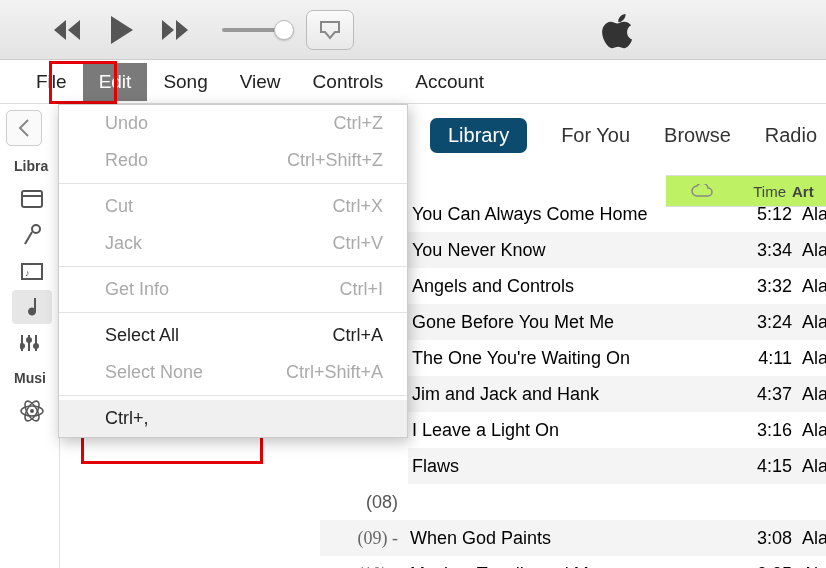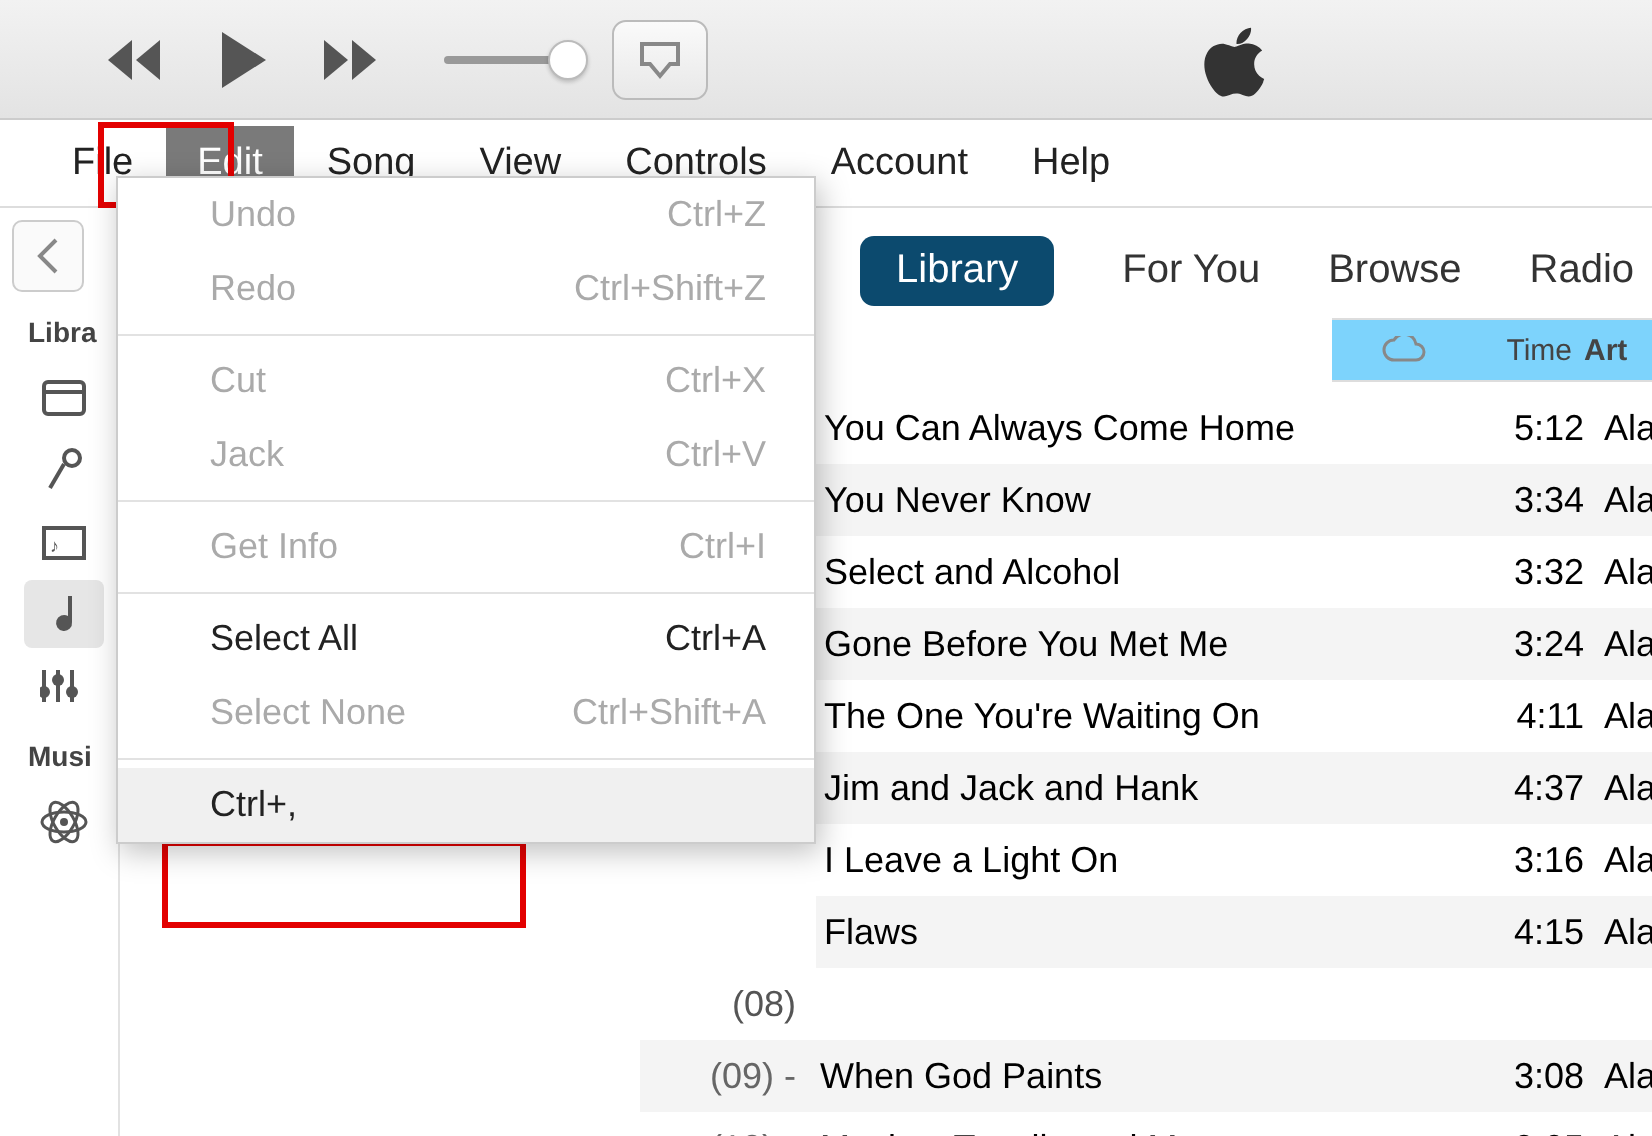--- a/index.html
+++ b/index.html
@@ -25,21 +25,21 @@
 
 .menubar {
   height: 44px; display: flex; align-items: center; border-bottom: 1px solid #ddd;
   font-size: 19px; color: #222; padding: 0 0 0 20px; gap: 0;
 }
 .menu-item { padding: 8px 16px; cursor: pointer; }
 .menu-item.edit { background: #7a7a7a; color: #fff; }
 .edit-highlight { position: absolute; border: 3px solid #e30000; pointer-events: none; }
 
 .edit-menu {
-  position: absolute; left: 58px; top: 88px; width: 350px;
+  position: absolute; left: 58px; top: 104px; width: 350px;
   background: #fff; border: 1px solid #ccc; box-shadow: 2px 4px 14px rgba(0,0,0,0.25);
   z-index: 100; font-size: 18px;
 }
 .em-row { display: flex; justify-content: space-between; padding: 8px 24px 8px 46px; color: #aaa; }
 .em-row.enabled { color: #222; gap: 33px; }
 .em-sep { border-top: 1px solid #e2e2e2; margin: 4px 0; }
 .em-row.pref { background: #f0f0f0; }
 .pref-highlight { position: absolute; border: 3px solid #e30000; pointer-events: none; }
 
 .content { position: absolute; left: 0; top: 104px; right: 0; bottom: 0; display: flex; }
@@ -48,36 +48,36 @@
 .lib-label { font-size: 14px; color: #444; font-weight: 600; padding: 12px 0 6px 14px; }
 .side-ico { width: 40px; height: 34px; margin: 2px 0 2px 12px; display:flex; align-items:center; justify-content:center; color:#555;}
 .side-ico.sel { background: #e6e6e6; border-radius: 4px; }
 .mus-label { font-size: 14px; color: #444; font-weight: 600; padding: 8px 0 6px 14px; }
 
 .main { flex: 1; }
 .tabs { display: flex; gap: 34px; padding: 14px 0 14px 370px; font-size: 20px; color: #333; align-items: center;}
 .tab { cursor: pointer; }
 .tab.active { background: #0c4a6e; color: #fff; padding: 6px 18px; border-radius: 7px; }
 
-.thdr { position: absolute; right: 0; top: 55px; display: flex; align-items: center; height: 32px; font-size: 15px; color: #444; border-top: 1px solid #ddd; border-bottom: 1px solid #ddd; width: 160px; background: #7dd3fc;}
+.thdr { position: absolute; right: 0; top: 71px; display: flex; align-items: center; height: 32px; font-size: 15px; color: #444; border-top: 1px solid #ddd; border-bottom: 1px solid #ddd; width: 160px; background: #bef264;}
 .thdr .cloud { flex:1; display:flex; justify-content:center; color:#888;}
 .thdr .time { width: 54px; text-align: right; padding-right: 6px;}
 .thdr .art { width: 34px; font-weight: 600;}
 
 .rows { position: absolute; left: 408px; top: 92px; right: 0; }
 .row { display: flex; height: 36px; align-items: center; font-size: 18px; border-bottom: 0; }
 .row:nth-child(even){ background:#f4f4f4; }
 .row .num { width: 52px; text-align: right; color: #666; padding-right: 8px; display:none;}
 .row.with-num .num { display:block; }
 .row .title { flex: 1; padding-left: 4px; }
 .row .time { width: 54px; text-align: right; }
 .row .art { width: 34px; padding-left: 10px; }
 
 .rows-bottom { position: absolute; left: 320px; top: 380px; right: 0; }
-.rows-bottom .row .num { display:block; width: 86px;}
+.rows-bottom .row .num { display:block; width: 86px; font-family: Liberation Serif, serif;}
 </style>
 </head>
 <body>
 
 <div class="toolbar">
   <div class="playback">
     <div class="pb-btn">
       <svg width="28" height="20">
           <polygon points="12,0 12,20 0,10" fill="#555"></polygon>
           <polygon points="26,0 26,20 14,10" fill="#555"></polygon>
@@ -110,21 +110,20 @@
   </div>
 </div>
 
 <div class="menubar">
   <div class="menu-item">File</div>
   <div class="menu-item edit">Edit</div>
   <div class="menu-item">Song</div>
   <div class="menu-item">View</div>
   <div class="menu-item">Controls</div>
   <div class="menu-item">Account</div>
-  <div class="menu-item">Help</div>
 </div>
 <div class="edit-highlight" style="left:49px;top:61px;width:68px;height:43px;"></div>
 
 <div class="content">
   <div class="left-col">
     <div class="back-btn">
       <svg width="12" height="18">
           <polyline points="10,1 2,9 10,17" fill="none" stroke="#888" stroke-width="2"></polyline>
         </svg>
     </div>
@@ -194,21 +193,21 @@
           <span class="title">You Can Always Come Home</span>
           <span class="time">5:12</span>
           <span class="art">Ala</span>
         </div>
         <div class="row">
           <span class="title">You Never Know</span>
           <span class="time">3:34</span>
           <span class="art">Ala</span>
         </div>
         <div class="row">
-          <span class="title">Select and Alcohol</span>
+          <span class="title">Angels and Controls</span>
           <span class="time">3:32</span>
           <span class="art">Ala</span>
         </div>
         <div class="row">
           <span class="title">Gone Before You Met Me</span>
           <span class="time">3:24</span>
           <span class="art">Ala</span>
         </div>
         <div class="row">
           <span class="title">The One You're Waiting On</span>

